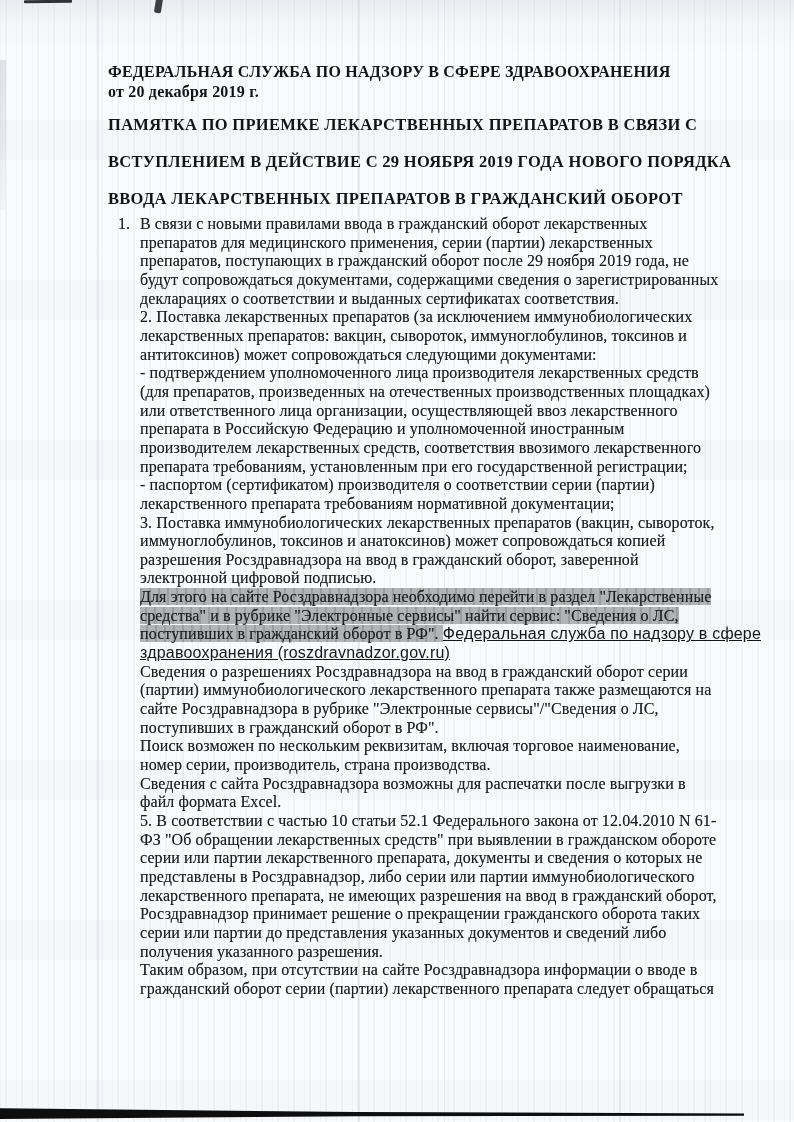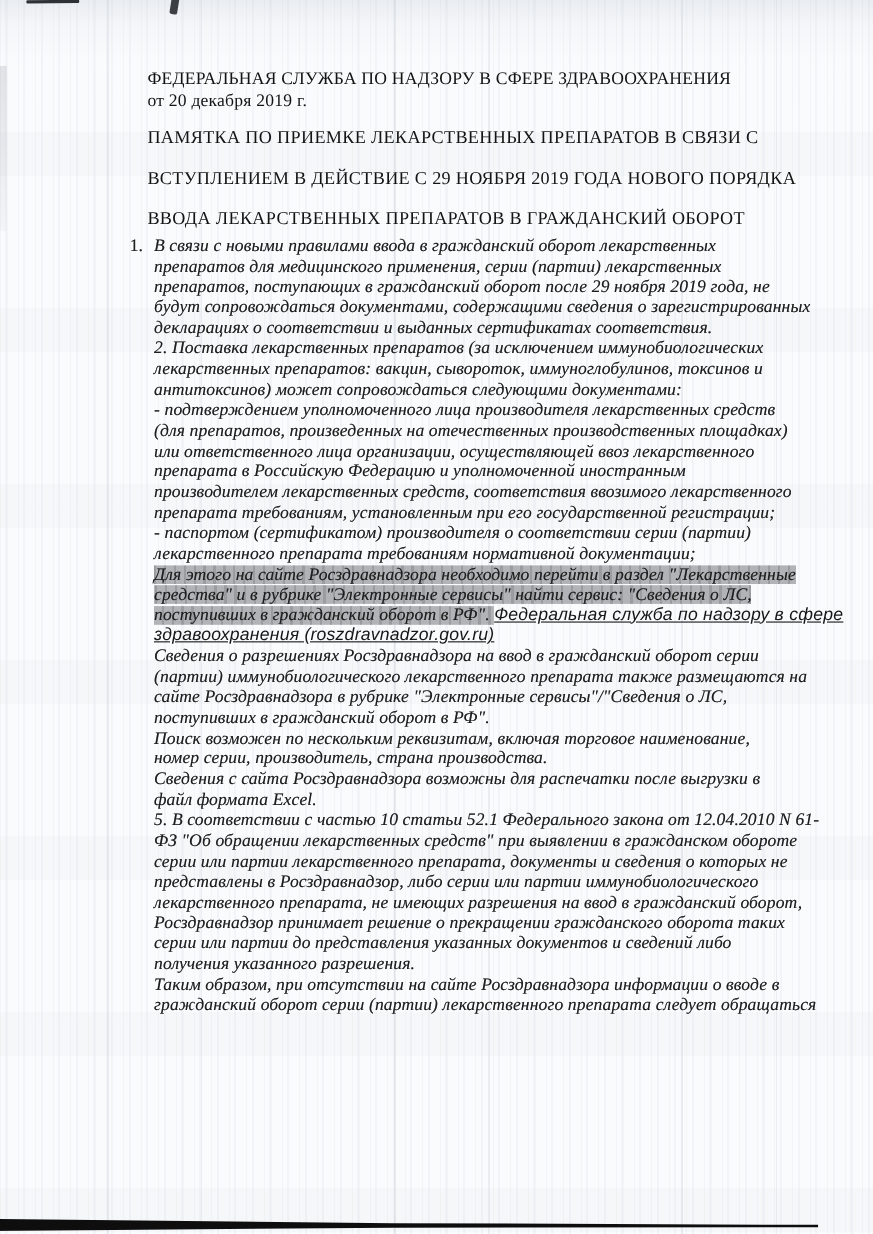--- a/index.html
+++ b/index.html
@@ -12,41 +12,41 @@
     background-color:#fafbfc;
     background-image:
       linear-gradient(180deg, rgba(198,206,218,0.32) 0px, rgba(216,222,232,0.18) 22px, rgba(246,248,250,0.06) 55px, rgba(255,255,255,0) 95px),
       repeating-linear-gradient(90deg, rgba(176,186,202,0.10) 0px 1px, rgba(0,0,0,0) 1px 5px, rgba(186,196,210,0.13) 5px 7px, rgba(0,0,0,0) 7px 16px),
       repeating-linear-gradient(90deg, rgba(0,0,0,0) 0px 97px, rgba(158,170,188,0.20) 97px 99px, rgba(0,0,0,0) 99px 183px, rgba(150,162,180,0.15) 183px 184px, rgba(0,0,0,0) 184px 261px),
       repeating-linear-gradient(180deg, rgba(0,0,0,0) 0px 120px, rgba(206,212,222,0.10) 120px 160px);
   }
   .abs{position:absolute;}
   .pre{white-space:pre;}
   .hdr{
-    left:134px;
-    font-weight:normal;
+    left:108px;
+    font-weight:bold;
     font-size:16px;
     line-height:20px;
     letter-spacing:0.2px;
     color:#141414;
   }
   #doc-title{
     top:106px;
     line-height:37px;
     font-size:16.5px;
     letter-spacing:0.3px;
   }
   #body-text{
     left:140px; top:215px; width:648px;
     font-size:16px;
     line-height:18.65px;
     letter-spacing:0.1px;
     text-shadow:0 0 0.4px rgba(40,40,40,0.55);
   }
-  #body-text p{margin:0;white-space:pre;font-style:italic;}
+  #body-text p{margin:0;white-space:pre;}
   #list-marker{
     left:118px; top:215px;
     font-size:16px; line-height:18.65px;
     text-shadow:0 0 0.4px rgba(40,40,40,0.55);
   }
   .hl{
     background-color:#b1b3b6;
     background-image:repeating-linear-gradient(90deg, rgba(70,74,80,0.22) 0 2px, rgba(0,0,0,0) 2px 9px);
   }
   .hl-ext{padding-right:46px;}
@@ -111,20 +111,24 @@
 лекарственных препаратов: вакцин, сывороток, иммуноглобулинов, токсинов и
 антитоксинов) может сопровождаться следующими документами:</p>
     <p>- подтверждением уполномоченного лица производителя лекарственных средств
 (для препаратов, произведенных на отечественных производственных площадках)
 или ответственного лица организации, осуществляющей ввоз лекарственного
 препарата в Российскую Федерацию и уполномоченной иностранным
 производителем лекарственных средств, соответствия ввозимого лекарственного
 препарата требованиям, установленным при его государственной регистрации;</p>
     <p>- паспортом (сертификатом) производителя о соответствии серии (партии)
 лекарственного препарата требованиям нормативной документации;</p>
+    <p>3. Поставка иммунобиологических лекарственных препаратов (вакцин, сывороток,
+иммуноглобулинов, токсинов и анатоксинов) может сопровождаться копией
+разрешения Росздравнадзора на ввод в гражданский оборот, заверенной
+электронной цифровой подписью.</p>
     <p><span class="hl">Для этого на сайте Росздравнадзора необходимо перейти в раздел "Лекарственные
 средства" и в рубрике "Электронные сервисы" найти сервис: "Сведения о ЛС,
 поступивших в гражданский оборот в РФ". </span><span class="doclink">Федеральная служба по надзору в сфере
 здравоохранения (roszdravnadzor.gov.ru)</span></p>
     <p>Сведения о разрешениях Росздравнадзора на ввод в гражданский оборот серии
 (партии) иммунобиологического лекарственного препарата также размещаются на
 сайте Росздравнадзора в рубрике "Электронные сервисы"/"Сведения о ЛС,
 поступивших в гражданский оборот в РФ".</p>
     <p>Поиск возможен по нескольким реквизитам, включая торговое наименование,
 номер серии, производитель, страна производства.</p>

